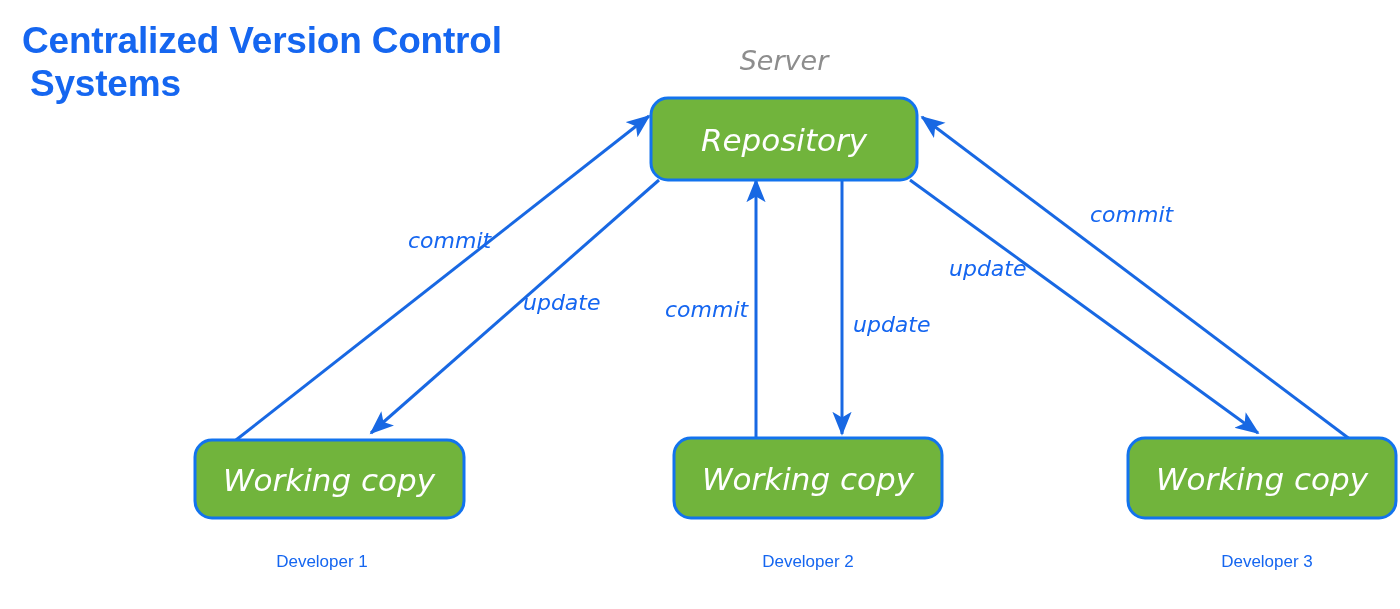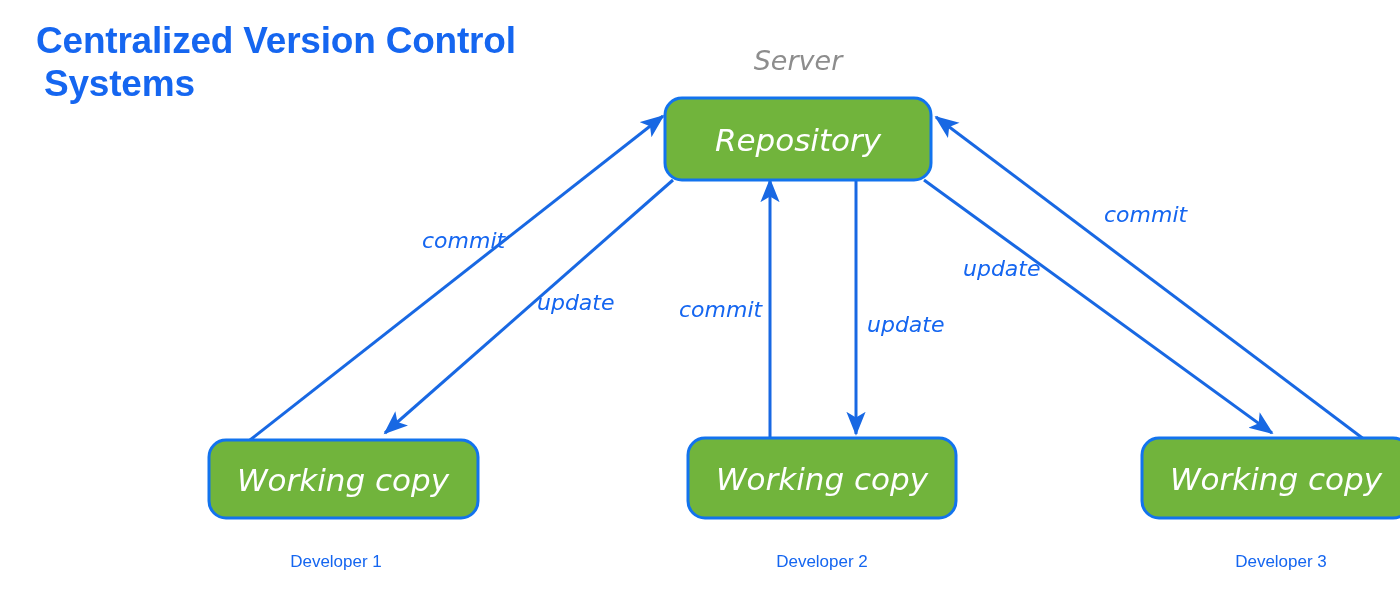--- a/index.html
+++ b/index.html
@@ -9,21 +9,21 @@
   }
   body {
     width: 1400px;
     height: 609px;
     position: relative;
     overflow: hidden;
     font-family: "Liberation Sans", sans-serif;
   }
   #diagram-root {
     position: absolute;
-    left: 18px; top: 0;
+    left: 4px; top: 0;
     width: 1208px;
     height: 609px;
   }
   svg.diagram {
     display: block;
     width: 1400px;
     height: 609px;
   }
   .title-text {
     font-family: "Liberation Sans", sans-serif;

